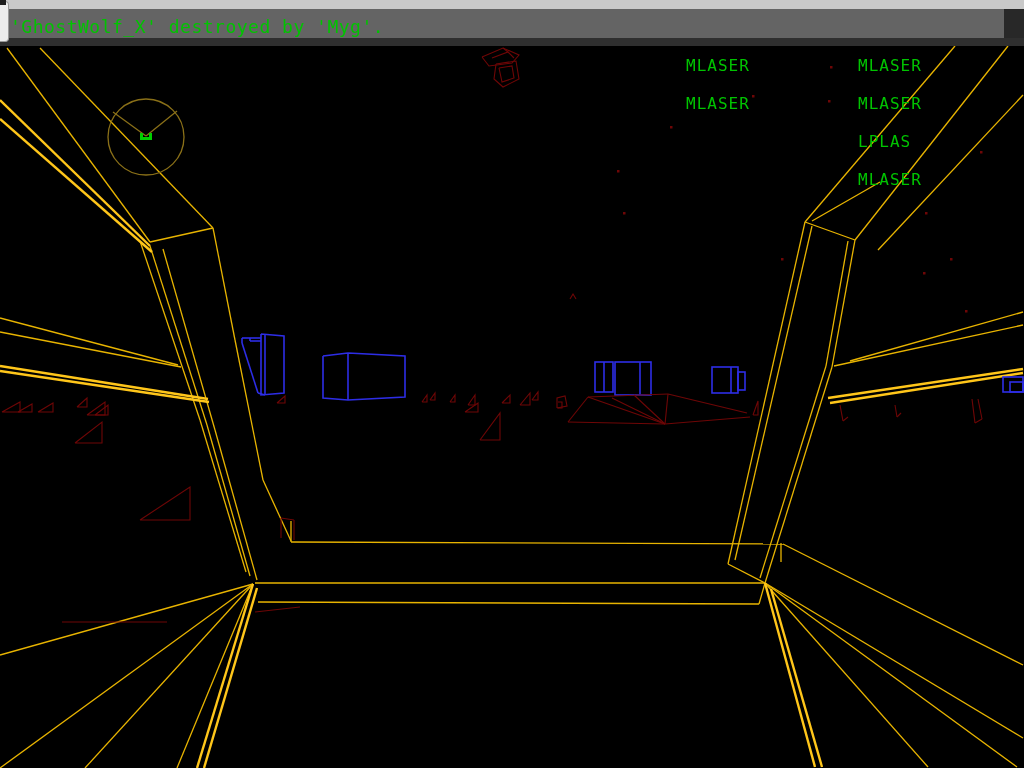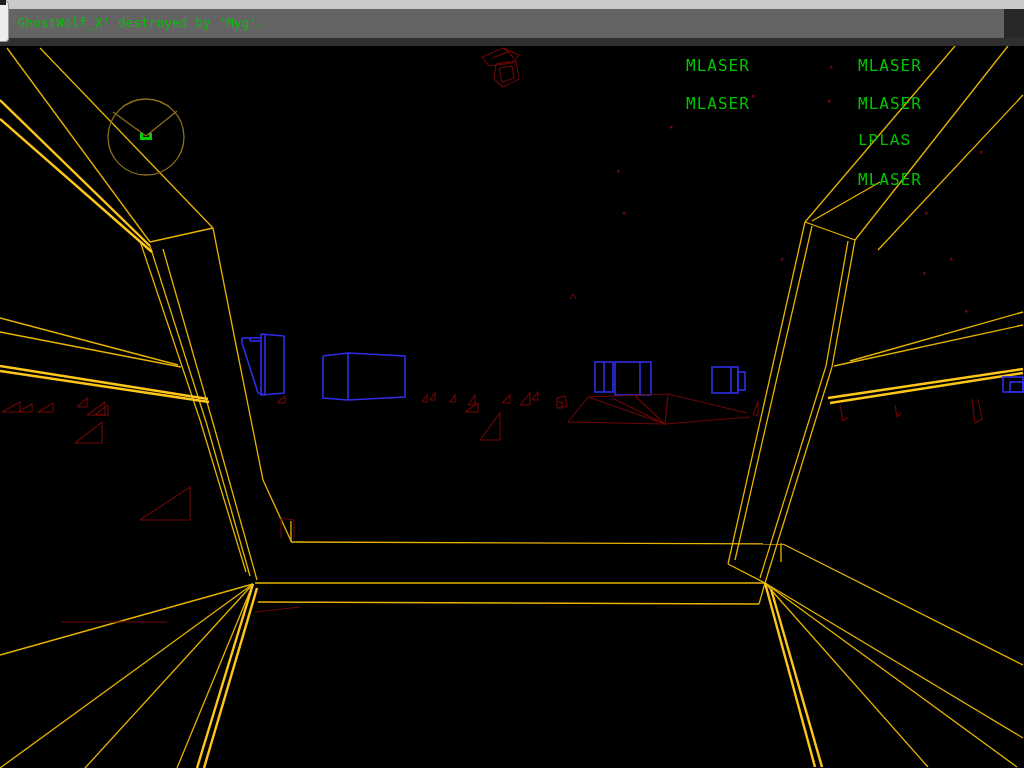--- a/index.html
+++ b/index.html
@@ -1,21 +1,21 @@
 <!DOCTYPE html>
 <html><head>
 <meta charset="utf-8">
 <style>
   html,body{margin:0;padding:0;background:#000;}
   #screen{position:relative;width:1024px;height:768px;background:#000;overflow:hidden;
           font-family:"DejaVu Sans Mono","Liberation Mono",monospace;}
   
   #top-strip{position:absolute;left:0;top:0;width:1024px;height:9px;background:#c9c9c9;}
   #message-bar{position:absolute;left:0;top:9px;width:1024px;height:29px;background:#646464;}
-  #message-text{position:absolute;left:10px;top:7px;font-size:12px;letter-spacing:0.5px;
+  #message-text{position:absolute;left:10px;top:7px;font-size:18px;letter-spacing:0.5px;
                 color:#00c400;white-space:pre;}
   #dark-strip{position:absolute;left:0;top:38px;width:1024px;height:8px;background:#2f2f2f;}
   #bar-end-block{position:absolute;left:1004px;top:9px;width:20px;height:29px;background:#282828;}
   #bar-handle{position:absolute;left:0;top:1px;width:9px;height:41px;background:#ececec;
               border:1px solid #9a9a9a;border-left:none;border-radius:0 4px 4px 0;box-sizing:border-box;}
   #corner-dot{position:absolute;left:0;top:0;width:6px;height:5px;background:#1c1c1c;}
   
   #scene{position:absolute;left:0;top:0;width:1024px;height:768px;}
   
   .weapon-label{position:absolute;font-size:16px;letter-spacing:1px;color:#00c400;white-space:pre;}
@@ -175,21 +175,21 @@
         <rect x="149" y="133" width="3" height="7"></rect>
         <rect x="140" y="137" width="12" height="3"></rect>
       </g>
     </svg>
 
   <div id="hud">
       <div class="weapon-label" style="left: 686px; top: 56px; color: rgb(0, 196, 0);">MLASER</div>
       <div class="weapon-label" style="left: 686px; top: 94px; color: rgb(0, 196, 0);">MLASER</div>
       <div class="weapon-label" style="left: 858px; top: 56px; color: rgb(0, 196, 0);">MLASER</div>
       <div class="weapon-label" style="left: 858px; top: 94px; color: rgb(0, 196, 0);">MLASER</div>
-      <div class="weapon-label" style="left: 858px; top: 132px; color: rgb(0, 196, 0); font-family: Liberation Mono, monospace;">LPLAS</div>
+      <div class="weapon-label" style="left: 858px; top: 132px; color: rgb(0, 196, 0);">LPLAS</div>
       <div class="weapon-label" style="left: 858px; top: 170px; color: rgb(0, 196, 0);">MLASER</div>
     </div>
 
   <div id="top-strip"></div>
   <div id="message-bar">
     <span id="message-text">'GhostWolf_X' destroyed by 'Myg'.</span>
   </div>
   <div id="dark-strip"></div>
   <div id="bar-end-block"></div>
   <div id="bar-handle"></div>

